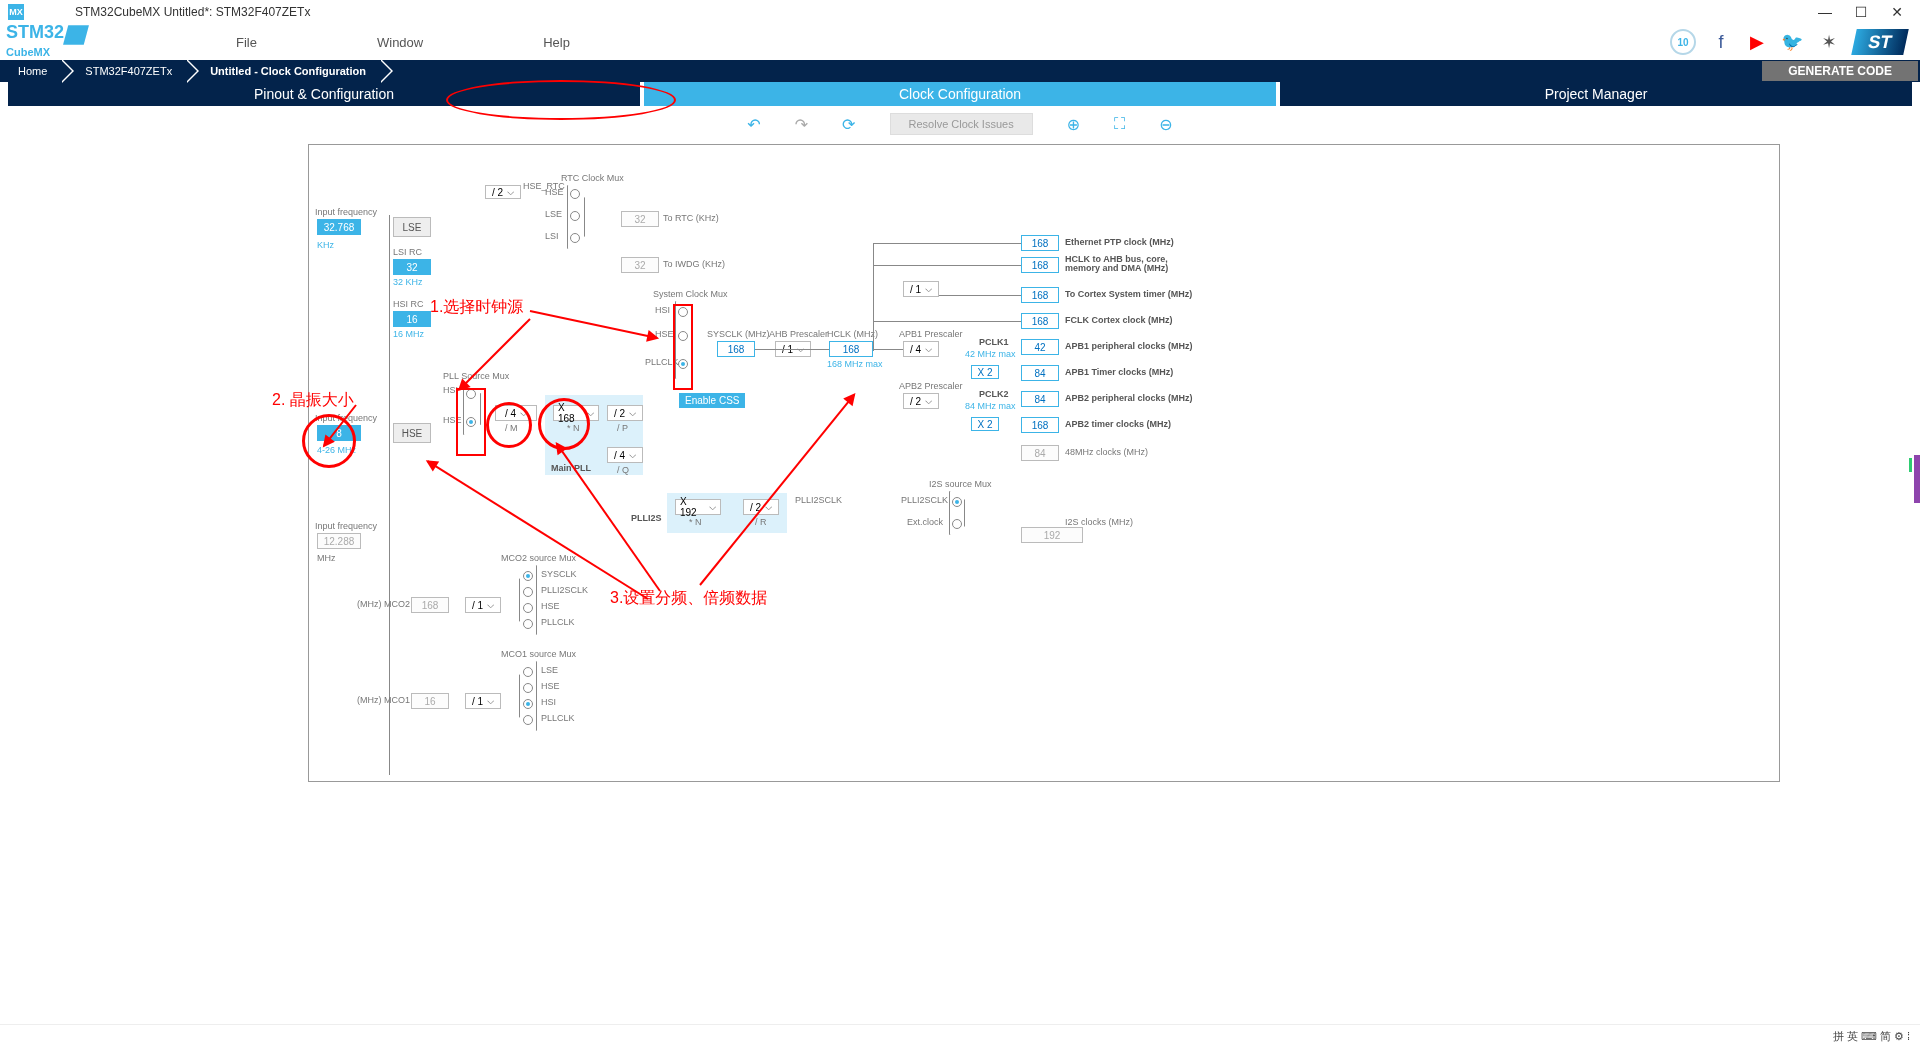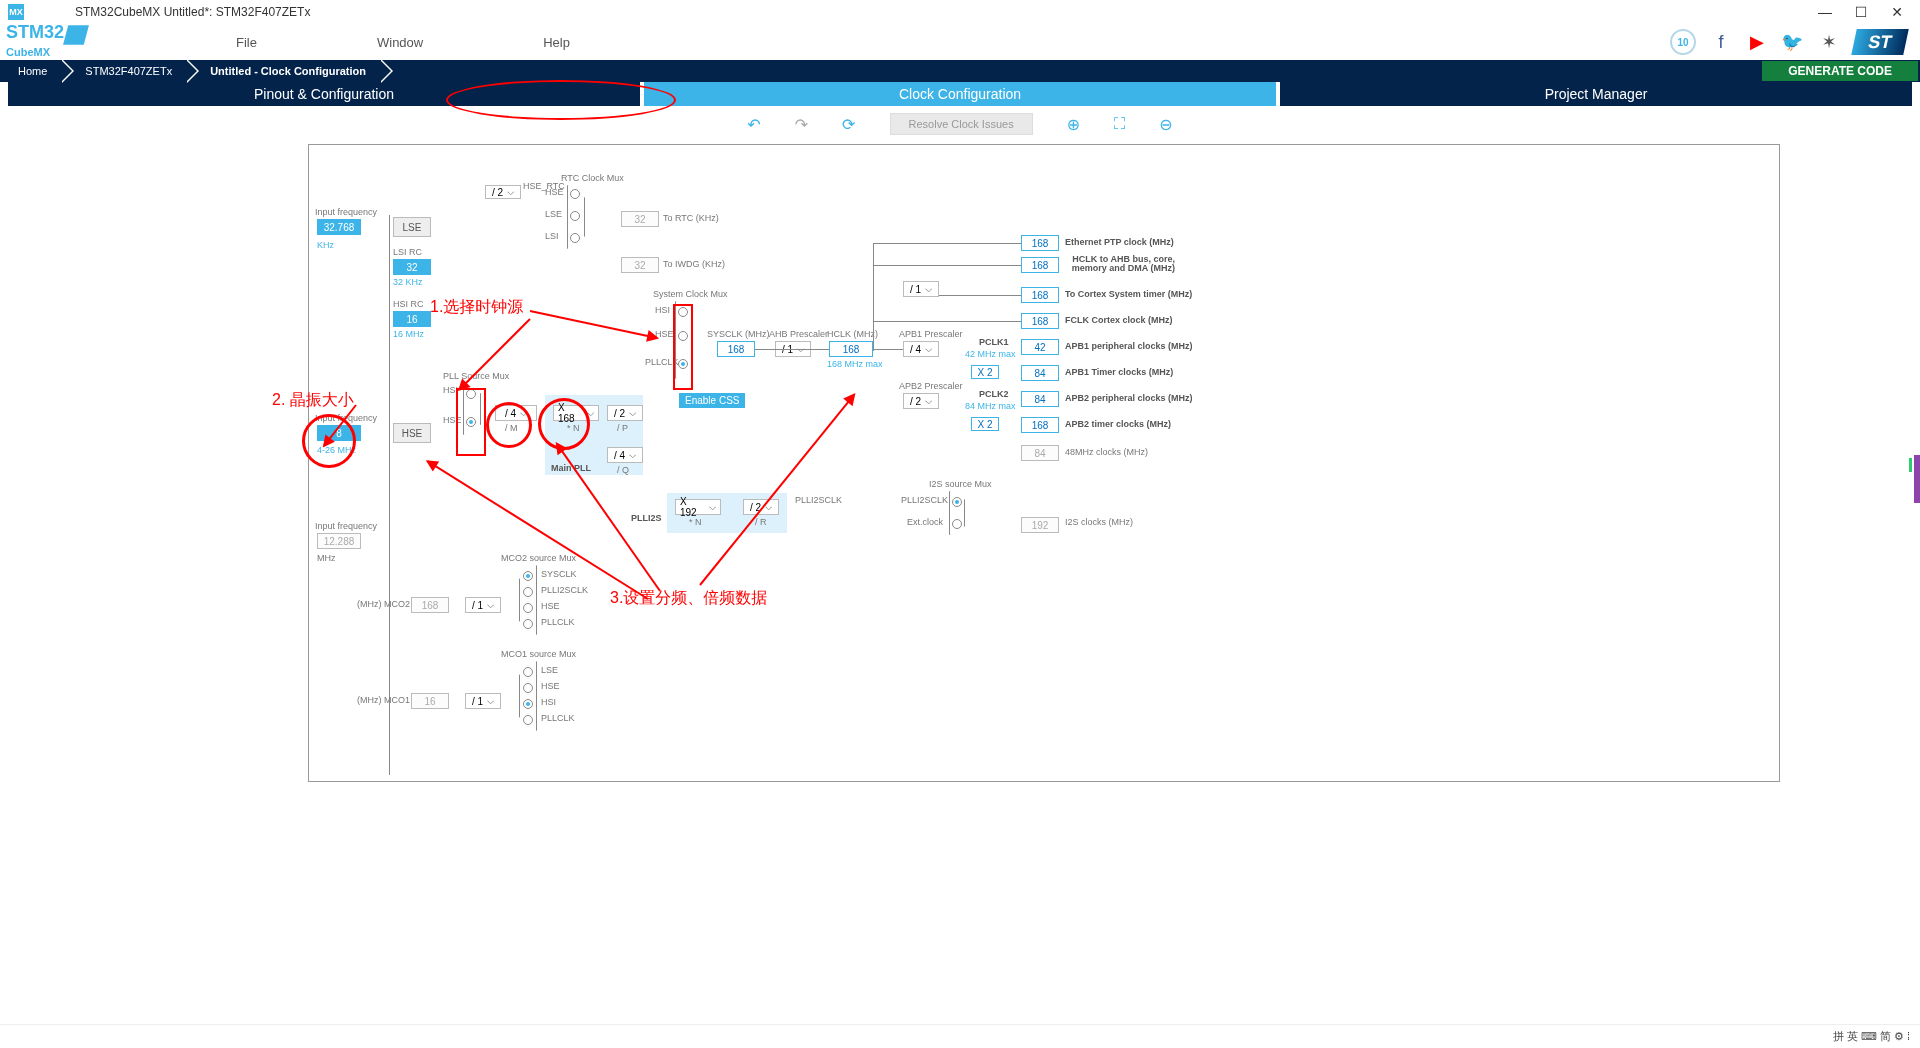--- a/index.html
+++ b/index.html
@@ -24,21 +24,21 @@
 .fb { color: #3b5998; } .yt { color: #ff0000; } .tw { color: #1da1f2; } .net { color: #555; }
 .st-logo { width: 52px; height: 26px; background: linear-gradient(90deg,#2ca9e0,#002b5c); color:#fff; font-weight:700; display:flex;align-items:center;justify-content:center; font-size:18px; transform: skewX(-12deg); }
 .badge10 { width:26px;height:26px;border-radius:50%;border:2px solid #b5d7e8;display:flex;align-items:center;justify-content:center;font-size:10px;color:#3cb4e7;font-weight:700; }
 
 
 .breadcrumb { height: 22px; background: #03234b; display: flex; align-items: center; }
 .crumb { height: 22px; background: #03234b; color: #fff; font-size: 11px; padding: 0 14px 0 18px; display: flex; align-items: center; position: relative; margin-right: 6px; }
 .crumb::after { content: ""; position: absolute; right: -11px; top: 0; border-top: 11px solid transparent; border-bottom: 11px solid transparent; border-left: 11px solid #03234b; z-index: 2; }
 .crumb::before { content: ""; position: absolute; right: -13px; top: -1px; border-top: 12px solid transparent; border-bottom: 12px solid transparent; border-left: 12px solid #fff; z-index:1; }
 .crumb.active { font-weight: 700; }
-.gen-btn { margin-left: auto; background: #15803d; color: #fff; border: none; font-size: 12px; font-weight: 700; height: 20px; padding: 0 26px; cursor: pointer; margin-right: 2px; }
+.gen-btn { margin-left: auto; background: #737373; color: #fff; border: none; font-size: 12px; font-weight: 700; height: 20px; padding: 0 26px; cursor: pointer; margin-right: 2px; }
 
 
 .maintabs { height: 24px; background: #fff; display: flex; gap: 4px; padding: 0 8px; }
 .tab { flex: 1; background: #03234b; color: #fff; display: flex; align-items: center; justify-content: center; font-size: 14px; cursor: pointer; }
 .tab.active { background: #3cb4e7; }
 
 
 .toolbar { height: 36px; background: #fff; display: flex; align-items: center; justify-content: center; gap: 34px; }
 .tbicon { color: #3cb4e7; font-size: 16px; cursor: pointer; }
 .tbicon.gray { color: #aaa; }
@@ -47,21 +47,21 @@
 
 .canvas-wrap { border: 1px solid #999; margin: 2px 140px 0 308px; height: 638px; background: #fff; position: relative; overflow: hidden; }
 .canvas { position: absolute; left: 0; top: 0; width: 100%; height: 100%; }
 
 
 .box { position: absolute; border: 1px solid #3cb4e7; background: #fff; font-size: 10px; color: #0070c0; display: flex; align-items: center; justify-content: center; }
 .box.fill { background: #3cb4e7; color: #fff; }
 .box.gray { border-color: #bbb; color: #aaa; background:#fcfcfc; }
 .label { position: absolute; font-size: 9px; color: #777; white-space: nowrap; }
 .label.blue { color: #3cb4e7; }
-.label.dark { color: #555; font-weight: 600; text-align: right; }
+.label.dark { color: #555; font-weight: 600; }
 .sel { position:absolute; border:1px solid #bbb; background:#fff; font-size:10px; display:flex; align-items:center; justify-content:center; gap:4px; padding:0 4px;}
 .sel::after { content:"⌵"; font-size:9px; color:#666; }
 .mux { position:absolute; border:1px solid #888; background:#fff; }
 .radio { position:absolute; width:10px; height:10px; border:1px solid #888; border-radius:50%; background:#fff; }
 .radio.on::after { content:""; position:absolute; inset:2px; background:#3cb4e7; border-radius:50%; }
 .line { position:absolute; background:#888; }
 
 
 .ann-ellipse { position: absolute; border: 2px solid #f00; border-radius: 50%; }
 .ann-rect { position: absolute; border: 2px solid #f00; }
@@ -261,21 +261,21 @@
     <div class="label" style="left:446px; top:372px;">/ R</div>
     <div class="label dark" style="left:322px; top:368px;">PLLI2S</div>
     <div class="label" style="left:486px; top:350px;">PLLI2SCLK</div>
 
     <div class="label" style="left:620px; top:334px;">I2S source Mux</div>
     <div class="mux" style="left:640px; top:346px; width:16px; height:44px; clip-path:polygon(0 0,100% 20%,100% 80%,0 100%);"></div>
     <div class="label" style="left:592px; top:350px;">PLLI2SCLK</div>
     <div class="radio on" style="left:643px; top:352px;"></div>
     <div class="label" style="left:598px; top:372px;">Ext.clock</div>
     <div class="radio" style="left:643px; top:374px;"></div>
-    <div class="box gray" style="left:712px; top:372px; width:38px; height:16px;">192</div>
+    <div class="box gray" style="left:712px; top:382px; width:62px; height:16px;">192</div>
     <div class="label" style="left:756px; top:372px;">I2S clocks (MHz)</div>
 
     <div class="label" style="left:192px; top:408px;">MCO2 source Mux</div>
     <div class="mux" style="left:210px; top:420px; width:18px; height:70px; clip-path:polygon(100% 0,0 20%,0 80%,100% 100%);"></div>
     <div class="label" style="left:232px; top:424px;">SYSCLK</div>
     <div class="radio on" style="left:214px; top:426px;"></div>
     <div class="label" style="left:232px; top:440px;">PLLI2SCLK</div>
     <div class="radio" style="left:214px; top:442px;"></div>
     <div class="label" style="left:232px; top:456px;">HSE</div>
     <div class="radio" style="left:214px; top:458px;"></div>

